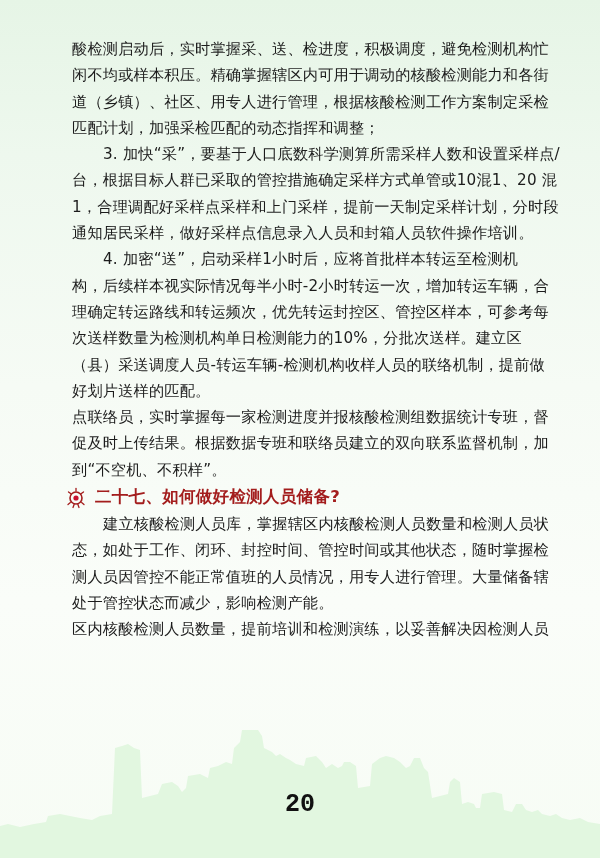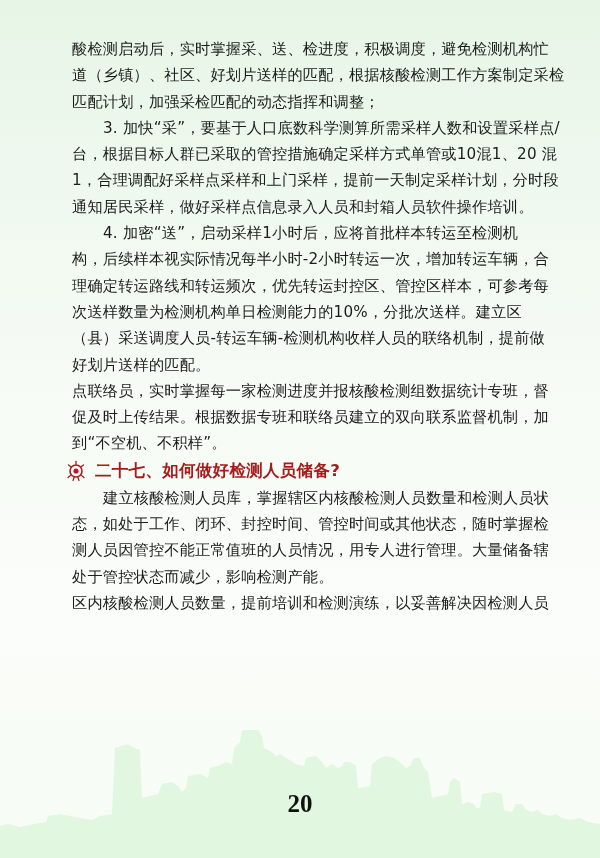--- a/index.html
+++ b/index.html
@@ -62,21 +62,21 @@
       bottom: 0;
       width: 600px;
       height: 130px;
     }
     .page-number {
       position: absolute;
       left: 0;
       width: 600px;
       top: 790px;
       text-align: center;
-      font-family: Liberation Serif, serif;
+      font-family: Liberation Mono, monospace;
       font-weight: bold;
       font-size: 25px;
       color: #111;
     }
   </style>
 </head>
 <body>
 
 <div class="page">
 
@@ -90,21 +90,22 @@
       L406,40 L410,38 L414,30 L420,30 L424,40 L428,44 L432,70 L440,68 L448,66 L450,54 L454,50 L460,54 L462,76
       L468,74 L474,76 L476,80 L480,80 L482,66 L494,64 L502,66 L504,82 L512,84 L516,76 L522,76 L526,82
       L532,84 L538,82 L542,86 L550,88 L556,86 L562,90 L570,92 L580,90 L588,94 L600,96
       L600,130 L0,130 Z"></path>
   </svg>
 
   <div class="text-block">
 
     <div>
       <span class="line">酸检测启动后，实时掌握采、送、检进度，积极调度，避免检测机构忙</span>
-      <span class="line">道（乡镇）、社区、好划片送样的匹配，根据核酸检测工作方案制定采检</span>
+      <span class="line">闲不均或样本积压。精确掌握辖区内可用于调动的核酸检测能力和各街</span>
+      <span class="line">道（乡镇）、社区、用专人进行管理，根据核酸检测工作方案制定采检</span>
       <span class="line">匹配计划，加强采检匹配的动态指挥和调整；</span>
     </div>
 
     <div>
       <span class="line indent">3. 加快“采”，要基于人口底数科学测算所需采样人数和设置采样点/</span>
       <span class="line">台，根据目标人群已采取的管控措施确定采样方式单管或10混1、20 混</span>
       <span class="line">1，合理调配好采样点采样和上门采样，提前一天制定采样计划，分时段</span>
       <span class="line">通知居民采样，做好采样点信息录入人员和封箱人员软件操作培训。</span>
     </div>
 

